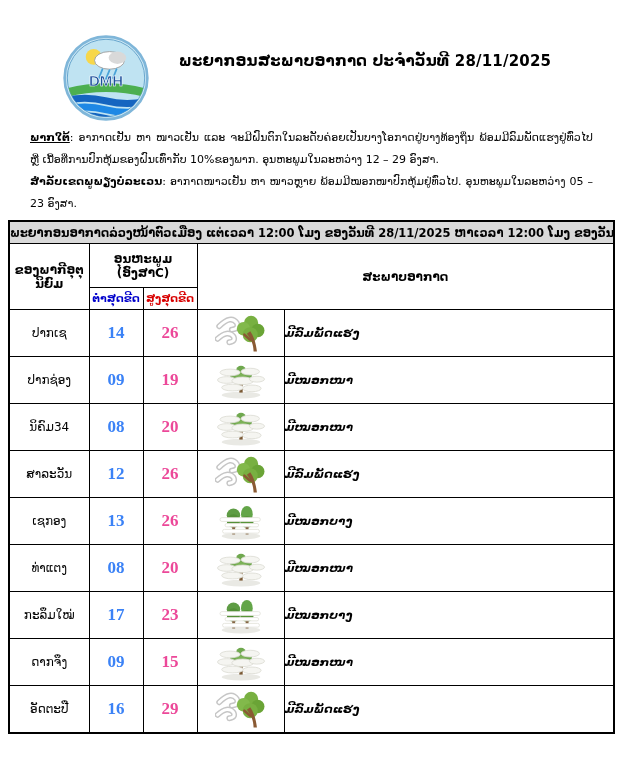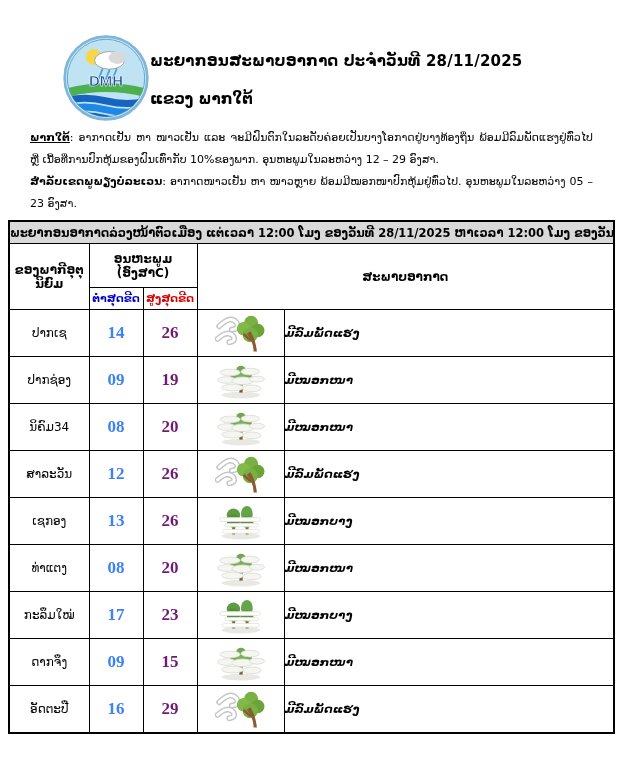--- a/index.html
+++ b/index.html
@@ -3,21 +3,21 @@
 <meta charset="utf-8">
 <style>
   html,body{margin:0;padding:0;}
   body{
     width:621px;height:760px;position:relative;background:#ffffff;
     font-family:"DejaVu Sans","Liberation Sans",sans-serif;color:#000;
     overflow:hidden;
   }
   
   .logo-wrap{position:absolute;left:62px;top:34px;width:88px;height:88px;text-align:right;}
-  .titles{position:absolute;left:150px;top:52px;width:430px;text-align:left;}
+  .titles{position:absolute;left:150px;top:52px;width:430px;text-align:center;}
   .title-line1{font-size:15px;font-weight:bold;letter-spacing:.2px;}
   .title-line2{margin-top:20px;font-size:15px;font-weight:bold;}
   
   .summary{position:absolute;left:30px;top:127px;width:563px;
     font-size:11px;line-height:22px;text-align:justify;}
   .lead-underline{font-weight:bold;text-decoration:underline;}
   .lead-bold{font-weight:bold;}
   
   table.wx{position:absolute;left:8px;top:220px;width:605px;
     border-collapse:collapse;table-layout:fixed;}
@@ -34,21 +34,21 @@
   .h-station{height:65px;}
   .h-temp{height:43px;}
   .h-minmax{height:21px;font-size:11px;}
   .min-color{color:#0000cc;}
   .max-color{color:#d80000;margin-top:17px;}
   tr.body-row{height:47px;}
   td.cell-station{font-size:12px;text-align:center;vertical-align:middle;}
   td.cell-min{font-family:"Liberation Serif","DejaVu Serif",serif;
     font-size:17px;font-weight:bold;color:#3b82f6;text-align:center;vertical-align:middle;}
   td.cell-max{font-family:"Liberation Serif","DejaVu Serif",serif;
-    font-size:17px;font-weight:bold;color:#701a75;text-align:center;vertical-align:middle;}
+    font-size:17px;font-weight:bold;color:#ec4899;text-align:center;vertical-align:middle;}
   td.cell-icon{text-align:center;vertical-align:middle;}
   td.cell-icon svg{display:inline-block;vertical-align:middle;}
   td.cell-cond{font-size:12px;font-weight:bold;text-align:left;
     padding-left:12px;vertical-align:middle;font-style:italic;}
 </style>
 </head>
 <body>
 
 <div class="logo-wrap">
   <svg width="88" height="88" viewBox="0 0 100 100" xmlns="http://www.w3.org/2000/svg">
@@ -72,21 +72,20 @@
       <path d="M2 72 Q26 66 50 72 Q74 78 98 72 L98 80 Q74 86 50 80 Q26 74 2 80 Z" fill="#1565c0"></path>
       <path d="M2 82 Q26 76 50 82 Q74 88 98 82 L98 90 Q74 96 50 90 Q26 84 2 90 Z" fill="#1e88e5"></path>
       <path d="M2 92 Q26 86 50 92 Q74 98 98 92 L98 100 L2 100 Z" fill="#1565c0"></path>
     </g>
     <text x="50" y="59" text-anchor="middle" font-size="17" font-weight="bold" font-family="Liberation Sans, sans-serif" fill="#1c4f9c" stroke="#ffffff" stroke-width="0.6">DMH</text>
   </svg>
 </div>
 
 <div class="titles">
   <div class="title-line1">ພະຍາກອນສະພາບອາກາດ ປະຈໍາວັນທີ 28/11/2025</div>
-  <div class="title-line2">ແຂວງ ພາກໃຕ້</div>
 </div>
 
 <div class="summary">
   <span class="lead-underline">ພາກໃຕ້</span><span>: </span><span>ອາກາດເຢັນ ຫາ ໜາວເຢັນ ແລະ ຈະມີຝົນຕົກໃນລະດັບຄ່ອຍເປັນບາງໂອກາດຢູ່ບາງທ້ອງຖິ່ນ ພ້ອມມີລົມພັດແຮງຢູ່ທົ່ວໄປ ຫຼື ເນື້ອທີ່ການປົກຫຸ້ມຂອງຝົນເທົ່າກັບ 10%ຂອງພາກ. ອຸນຫະພູມໃນລະຫວ່າງ 12 – 29 ອົງສາ.</span>
   <br>
   <span class="lead-bold">ສໍາລັບເຂດພູພຽງບໍລະເວນ</span><span>: </span><span>ອາກາດໜາວເຢັນ ຫາ ໜາວຫຼາຍ ພ້ອມມີໝອກໜາປົກຫຸ້ມຢູ່ທົ່ວໄປ. ອຸນຫະພູມໃນລະຫວ່າງ 05 – 23 ອົງສາ.</span>
 </div>
 
 <table class="wx">
   <colgroup>

